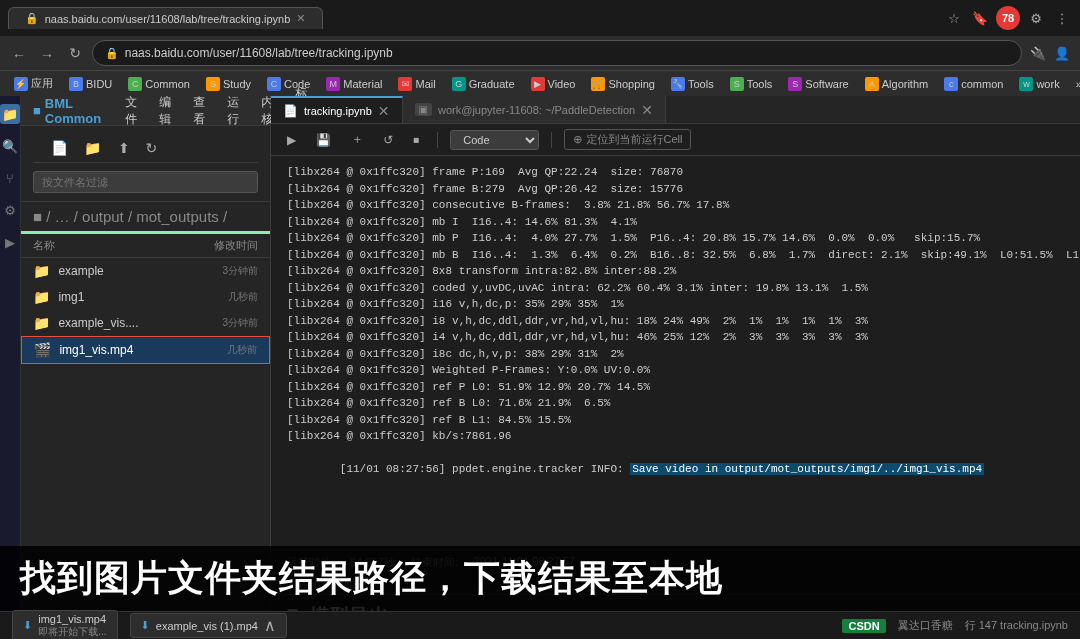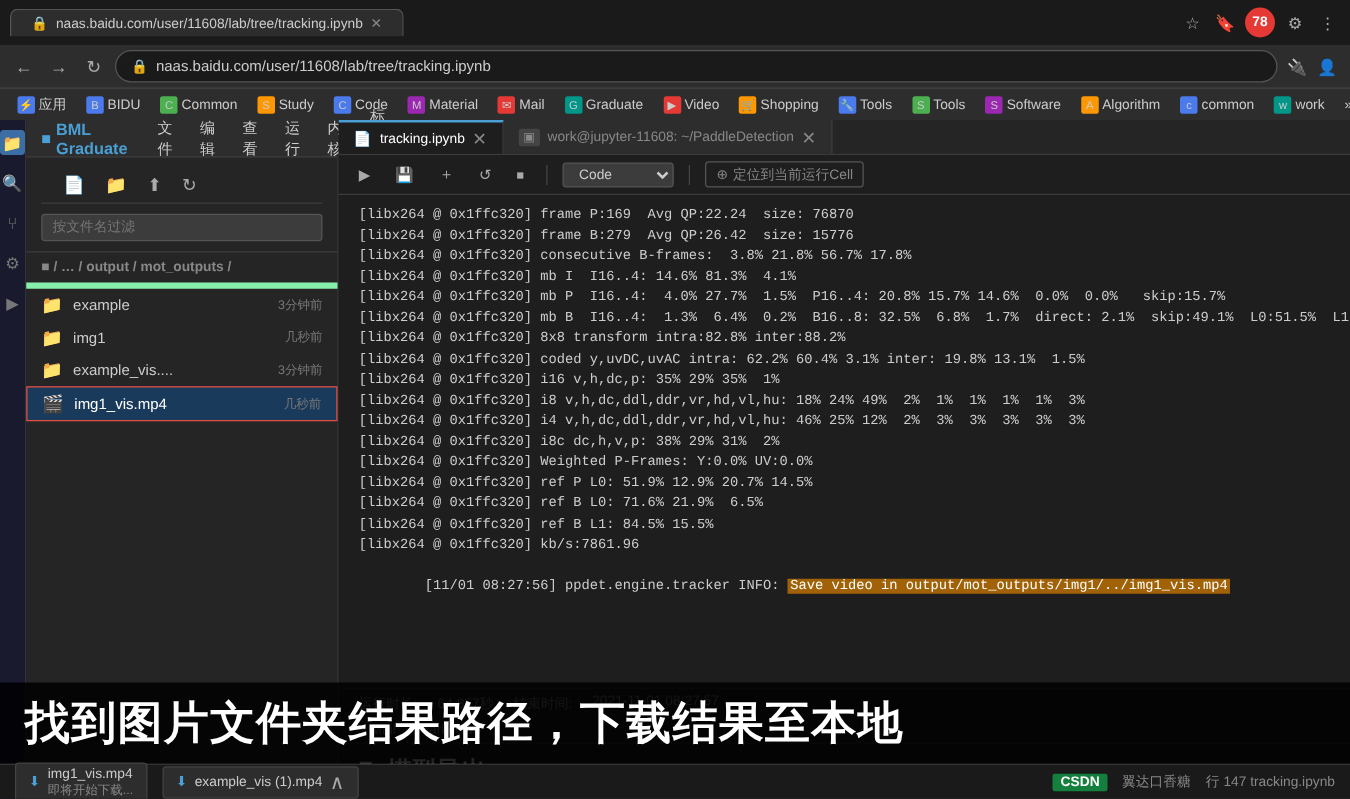--- a/index.html
+++ b/index.html
@@ -26,21 +26,21 @@
 
     
     .sidebar-icons { width: 28px; background: #1a1a2e; display: flex; flex-direction: column; align-items: center; padding-top: 8px; gap: 12px; border-right: 1px solid #333; }
     .side-icon { width: 20px; height: 20px; display: flex; align-items: center; justify-content: center; color: #777; cursor: pointer; font-size: 13px; }
     .side-icon.active { color: #fff; background: #3a6ea5; border-radius: 3px; }
 
     
     .file-panel { width: 250px; background: #252526; border-right: 1px solid #3c3c3c; display: flex; flex-direction: column; }
     .file-panel-header { padding: 8px 12px; border-bottom: 1px solid #3c3c3c; }
     .file-search { width: 100%; background: #3c3c3c; border: 1px solid #555; border-radius: 3px; padding: 4px 8px; color: #ccc; font-size: 11px; margin-top: 8px; }
-    .breadcrumb { font-size: 11px; color: #888; padding: 6px 12px; border-bottom: 5px solid #86efac; font-weight: bold; }
+    .breadcrumb { font-size: 15px; color: #888; padding: 6px 12px; border-bottom: 3px solid #86efac; }
     .file-list-header { display: flex; justify-content: space-between; padding: 4px 12px; font-size: 11px; color: #888; border-bottom: 1px solid #3c3c3c; }
     .file-item { display: flex; align-items: center; padding: 5px 12px; cursor: pointer; gap: 8px; font-size: 12px; }
     .file-item.selected { background: #1a3a5c; border: 1px solid #e74c3c; }
     .file-icon { font-size: 14px; }
     .file-name { flex: 1; color: #ccc; }
     .file-time { font-size: 10px; color: #777; }
     .folder-icon { color: #e8a030; }
     .file-icon-mp4 { color: #3a9bd5; }
 
     
@@ -63,21 +63,21 @@
     
     .cell-toolbar { display: flex; align-items: center; height: 32px; background: #1e1e1e; padding: 0 10px; gap: 8px; border-bottom: 1px solid #3c3c3c; }
     .toolbar-btn { background: transparent; border: none; color: #aaa; cursor: pointer; padding: 3px 6px; border-radius: 3px; font-size: 12px; }
     .toolbar-separator { width: 1px; height: 16px; background: #444; margin: 0 4px; }
     .code-select { background: #3c3c3c; border: 1px solid #555; border-radius: 3px; padding: 2px 8px; color: #ccc; font-size: 11px; }
     .locate-btn { display: flex; align-items: center; gap: 4px; font-size: 11px; color: #888; padding: 2px 8px; border: 1px solid #555; border-radius: 3px; background: transparent; cursor: pointer; }
 
     
     .cell-output { flex: 1; overflow-y: auto; padding: 8px 16px; font-family: 'Courier New', monospace; font-size: 11px; line-height: 1.5; color: #ccc; background: #1e1e1e; }
     .output-line { white-space: pre; }
-    .highlight-blue { background: #a16207; color: #fff; padding: 0 2px; }
+    .highlight-blue { background: #0c4a6e; color: #fff; padding: 0 2px; }
 
     
     .cell-info { padding: 4px 16px; font-size: 11px; color: #888; border-top: 1px solid #3c3c3c; display: flex; gap: 16px; }
 
     
     .add-btns { display: flex; gap: 8px; padding: 4px 16px; border-bottom: 1px solid #3c3c3c; }
     .add-btn { font-size: 11px; color: #888; cursor: pointer; background: none; border: none; }
 
     
     .section-heading { padding: 8px 16px; font-size: 20px; font-weight: bold; color: #e0e0e0; border-bottom: 1px solid #3c3c3c; }
@@ -221,21 +221,21 @@
     <div class="side-icon">⚙</div>
     <div class="side-icon">▶</div>
     <div style="margin-top:auto; margin-bottom:8px;" class="side-icon">⚙</div>
   </div>
 
   <div class="file-panel">
 
     <div class="app-menubar">
       <div class="app-logo">
         <span style="color:#4a9fd5;">■</span>
-        <span>BML Graduate</span>
+        <span>BML Common</span>
       </div>
       <div class="menu-item">文件</div>
       <div class="menu-item">编辑</div>
       <div class="menu-item">查看</div>
       <div class="menu-item">运行</div>
       <div class="menu-item">内核</div>
       <div class="menu-item">标签页</div>
       <div class="menu-item">设置</div>
       <div class="menu-item">帮助</div>
     </div>
@@ -243,20 +243,24 @@
     <div class="file-panel-header">
       <div class="toolbar-icons-row">
         <button class="ti-btn">📄</button>
         <button class="ti-btn">📁</button>
         <button class="ti-btn">⬆</button>
         <button class="ti-btn">↻</button>
       </div>
       <input class="file-search" type="text" placeholder="按文件名过滤" style="">
     </div>
     <div class="breadcrumb">■ / … / output / mot_outputs /</div>
+    <div class="file-list-header">
+      <span>名称</span>
+      <span>修改时间</span>
+    </div>
 
     <div class="file-item">
       <span class="file-icon folder-icon">📁</span>
       <span class="file-name">example</span>
       <span class="file-time">3分钟前</span>
     </div>
     <div class="file-item">
       <span class="file-icon folder-icon">📁</span>
       <span class="file-name">img1</span>
       <span class="file-time">几秒前</span>

